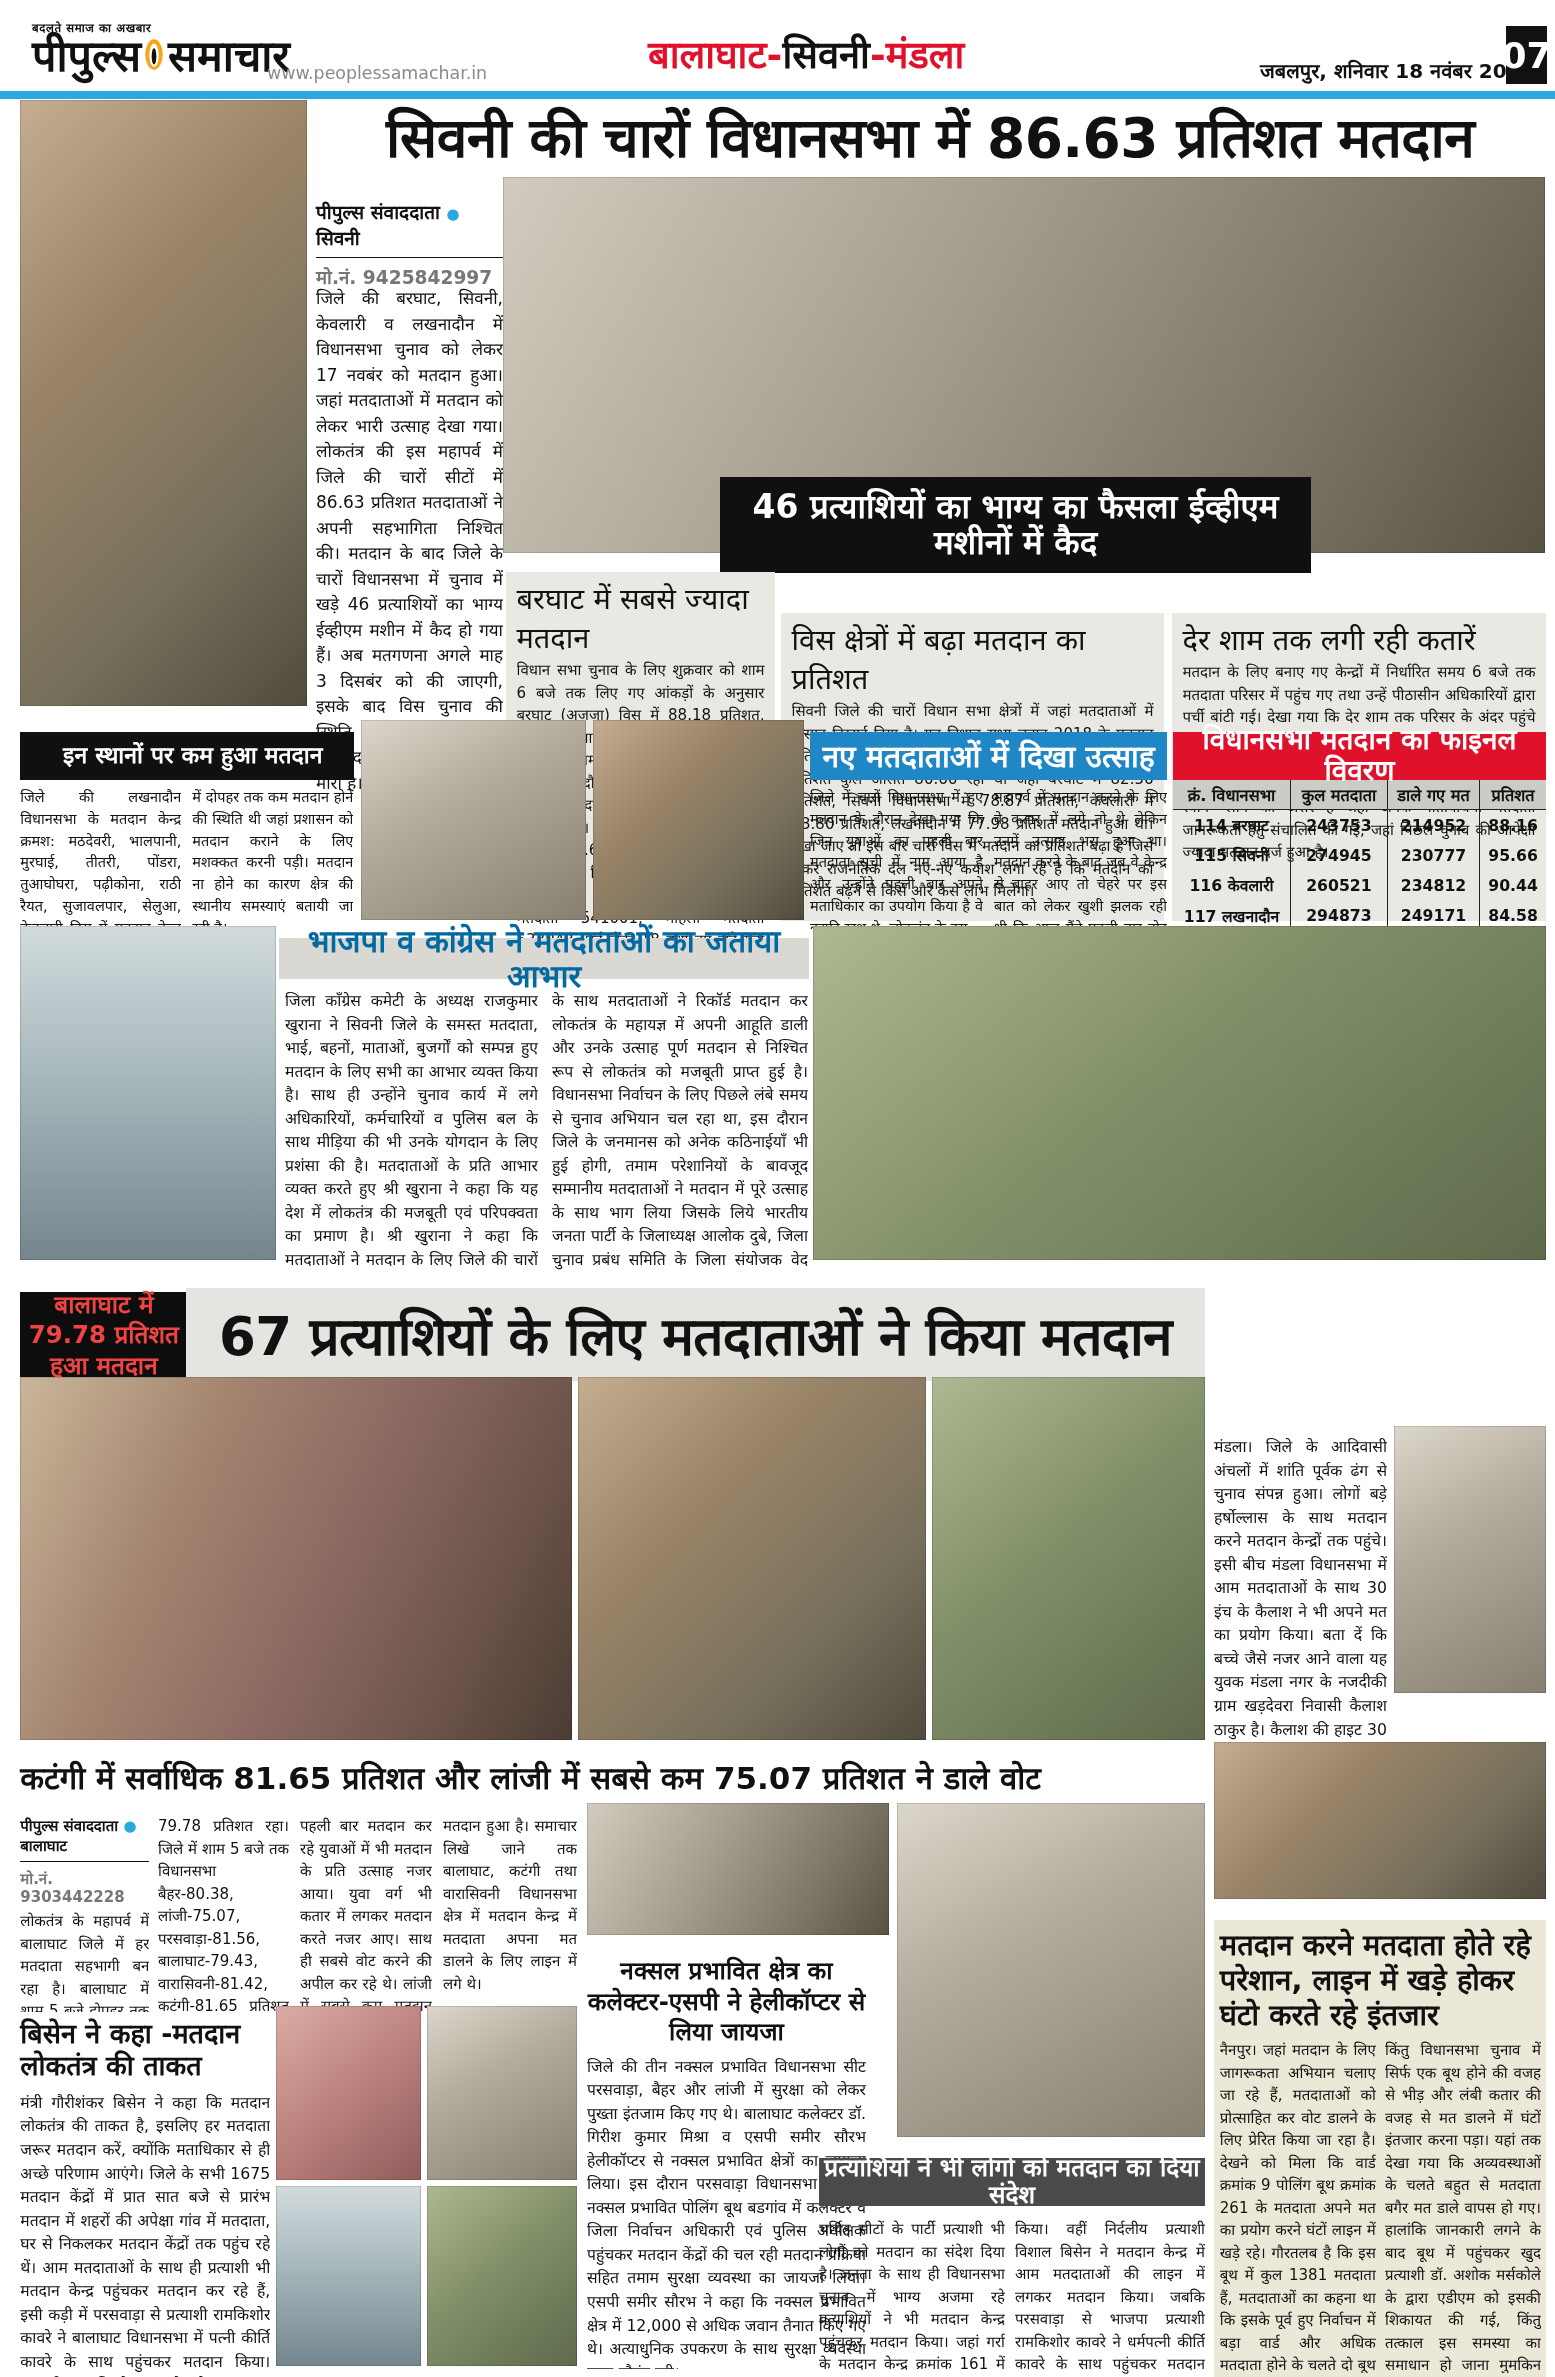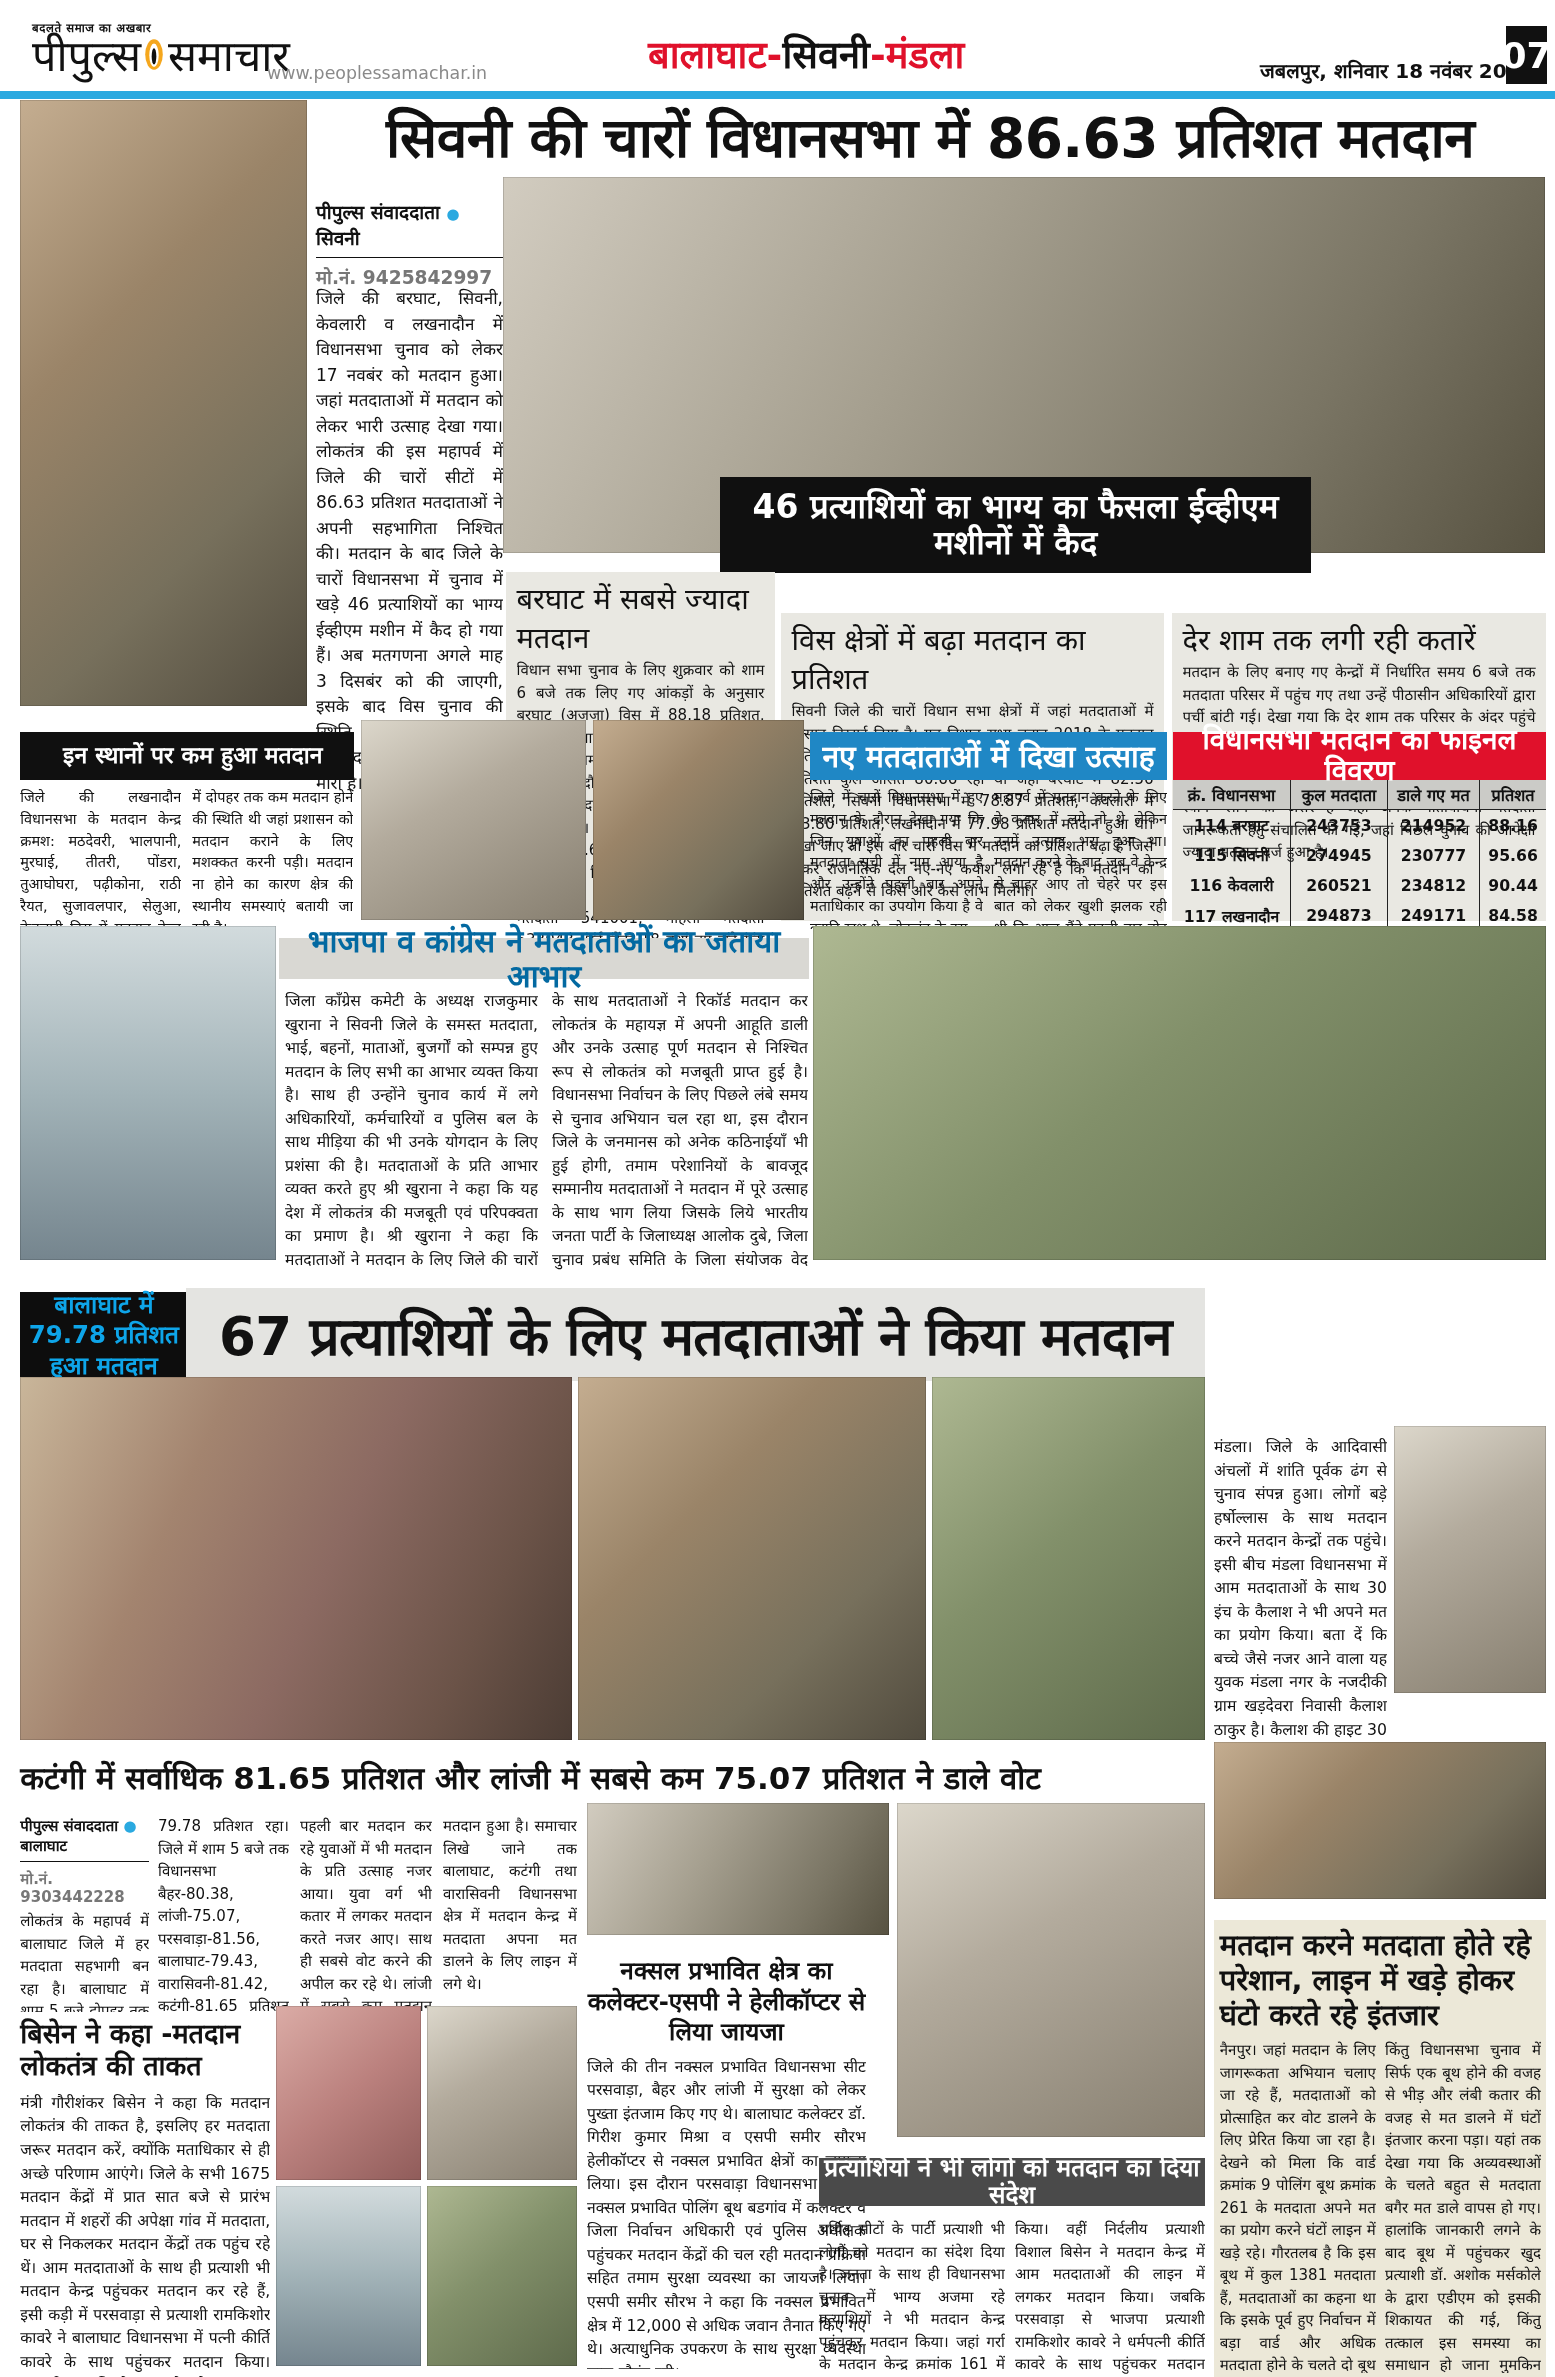--- a/index.html
+++ b/index.html
@@ -1,21 +1,21 @@
 <!DOCTYPE html>
 <html style="font-size:9.3px"><head>
 <meta charset="utf-8">
 <style>
   html,body{margin:0;padding:0;background:#dedede;}
   .page{position:relative;width:1555px;height:2377px;background:#ffffff;overflow:hidden;
         font-family:"DejaVu Sans","Liberation Sans",sans-serif;color:#111;}
   .abs{position:absolute;margin-top:12px;}
   
   .tagline{font-size:11.6px;font-weight:bold;letter-spacing:0.6px;}
-  .logo{font-size:43px;font-weight:400;line-height:1;display:flex;align-items:center;gap:3.5px;}
+  .logo{font-size:43px;font-weight:700;line-height:1;display:flex;align-items:center;gap:3.5px;}
   .website{font-size:17.4px;color:#8a8a8a;}
   .region{font-size:38px;font-weight:800;line-height:1;white-space:nowrap;}
   .region .red{color:#e0112b;}
   .dateline{font-size:20px;font-weight:700;}
   .pagenum{background:#111;color:#fff;font-size:36px;font-weight:700;display:flex;align-items:center;justify-content:center;}
   .bluebar{background:#2aa9e0;}
   
   .h-main{font-size:55px;font-weight:800;text-align:center;line-height:1.05;letter-spacing:-0.6px;}
   .banner{color:#fff;font-weight:800;display:flex;align-items:center;justify-content:center;text-align:center;line-height:1.1;}
   .bk{background:#101010;}
@@ -38,21 +38,21 @@
   .ph-indoor{background:linear-gradient(150deg,#dcd7cb 0%,#b3ab9d 40%,#877f70 100%);}
   .ph-pink{background:linear-gradient(140deg,#dbaca6 0%,#bb817e 50%,#905c5a 100%);}
   .ph-sky{background:linear-gradient(180deg,#d2dbdd 0%,#a2b3b8 50%,#75858e 100%);}
   .ph-crowd{background:linear-gradient(115deg,#c9b69a 0%,#a3846f 30%,#8c6a62 55%,#6b5348 80%,#4b3c34 100%);}
   
   .vtable{width:100%;border-collapse:collapse;font-size:15.7px;font-weight:700;}
   .vtable th{background:#cbcbc7;font-size:16.3px;font-weight:800;padding:3.5px 4.6px;border-bottom:1.7px solid #222;}
   .vtable td{padding:4.1px 4.6px;text-align:center;}
   .vtable th+th,.vtable td+td{border-left:1.2px solid #222;}
   .vtable tr:last-child td{border-bottom:1.2px solid #222;}
-  .kicker{background:#0d0d0d;color:#0ea5e9;font-size:24.4px;font-weight:800;text-align:center;line-height:1.25;display:flex;align-items:center;justify-content:center;}
+  .kicker{background:#0d0d0d;color:#ef4444;font-size:24.4px;font-weight:800;text-align:center;line-height:1.25;display:flex;align-items:center;justify-content:center;}
   .h67{font-size:53px;font-weight:800;text-align:center;background:#e4e4e1;display:flex;align-items:center;justify-content:center;letter-spacing:-0.6px;}
   .subhead{font-size:31px;font-weight:800;line-height:1.1;}
   .sechead{font-size:27px;font-weight:800;line-height:1.2;}
 </style>
 </head>
 <body>
 
 <div class="page">
 
   <div class="abs" style="left:32px;top:8.1px;">

